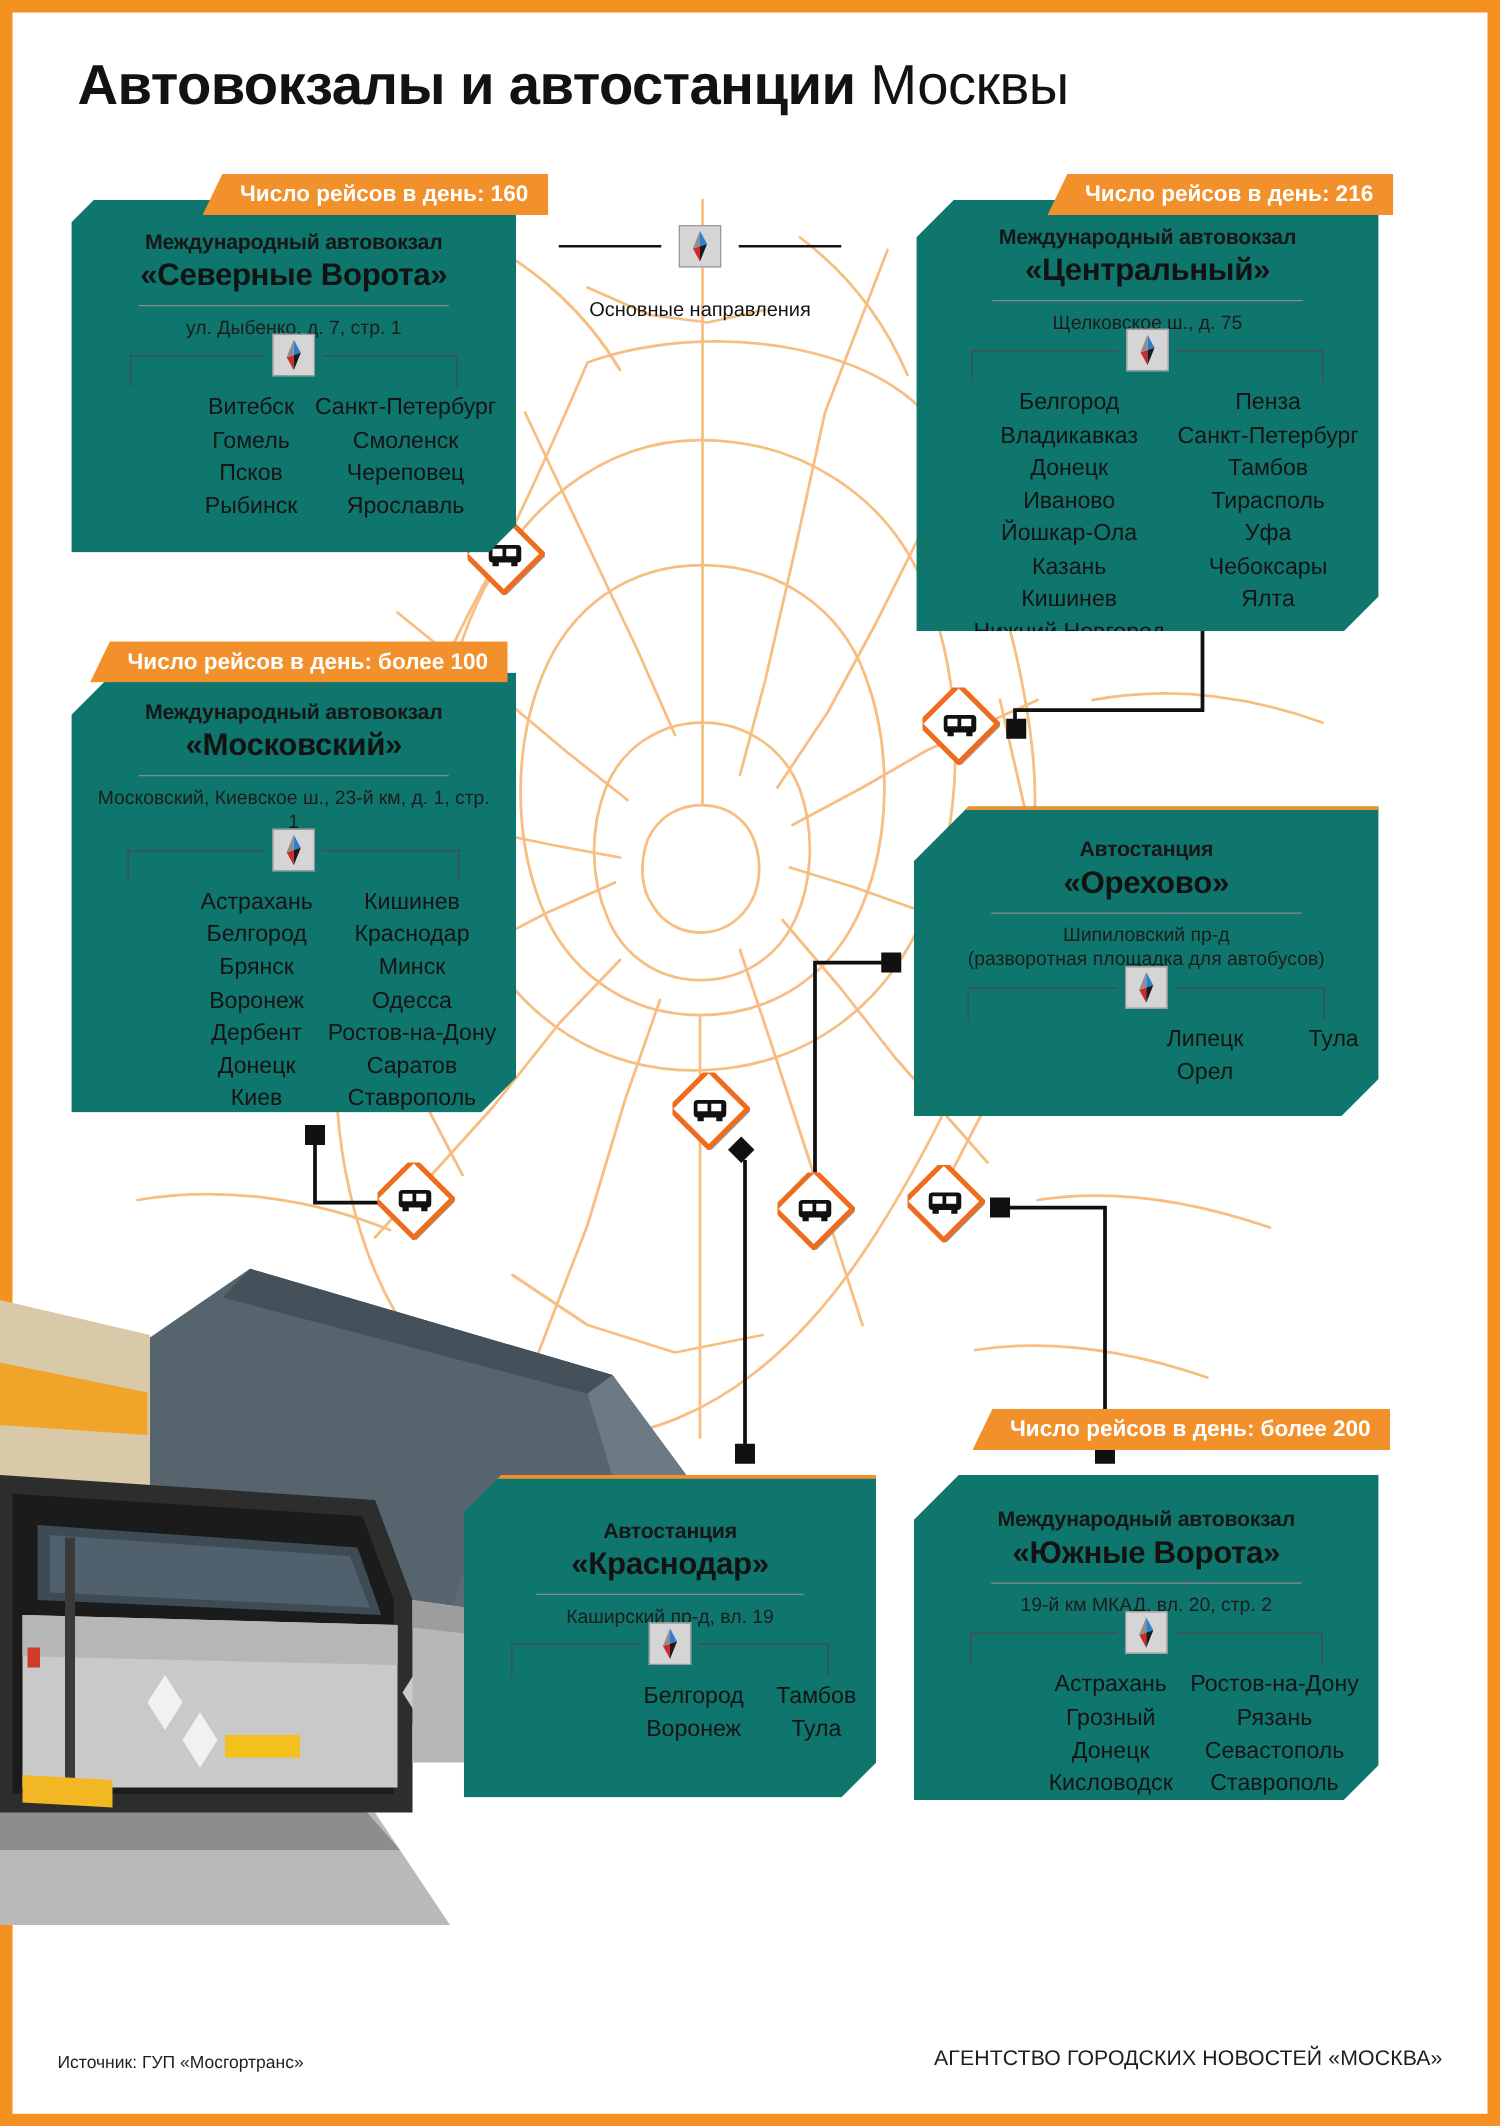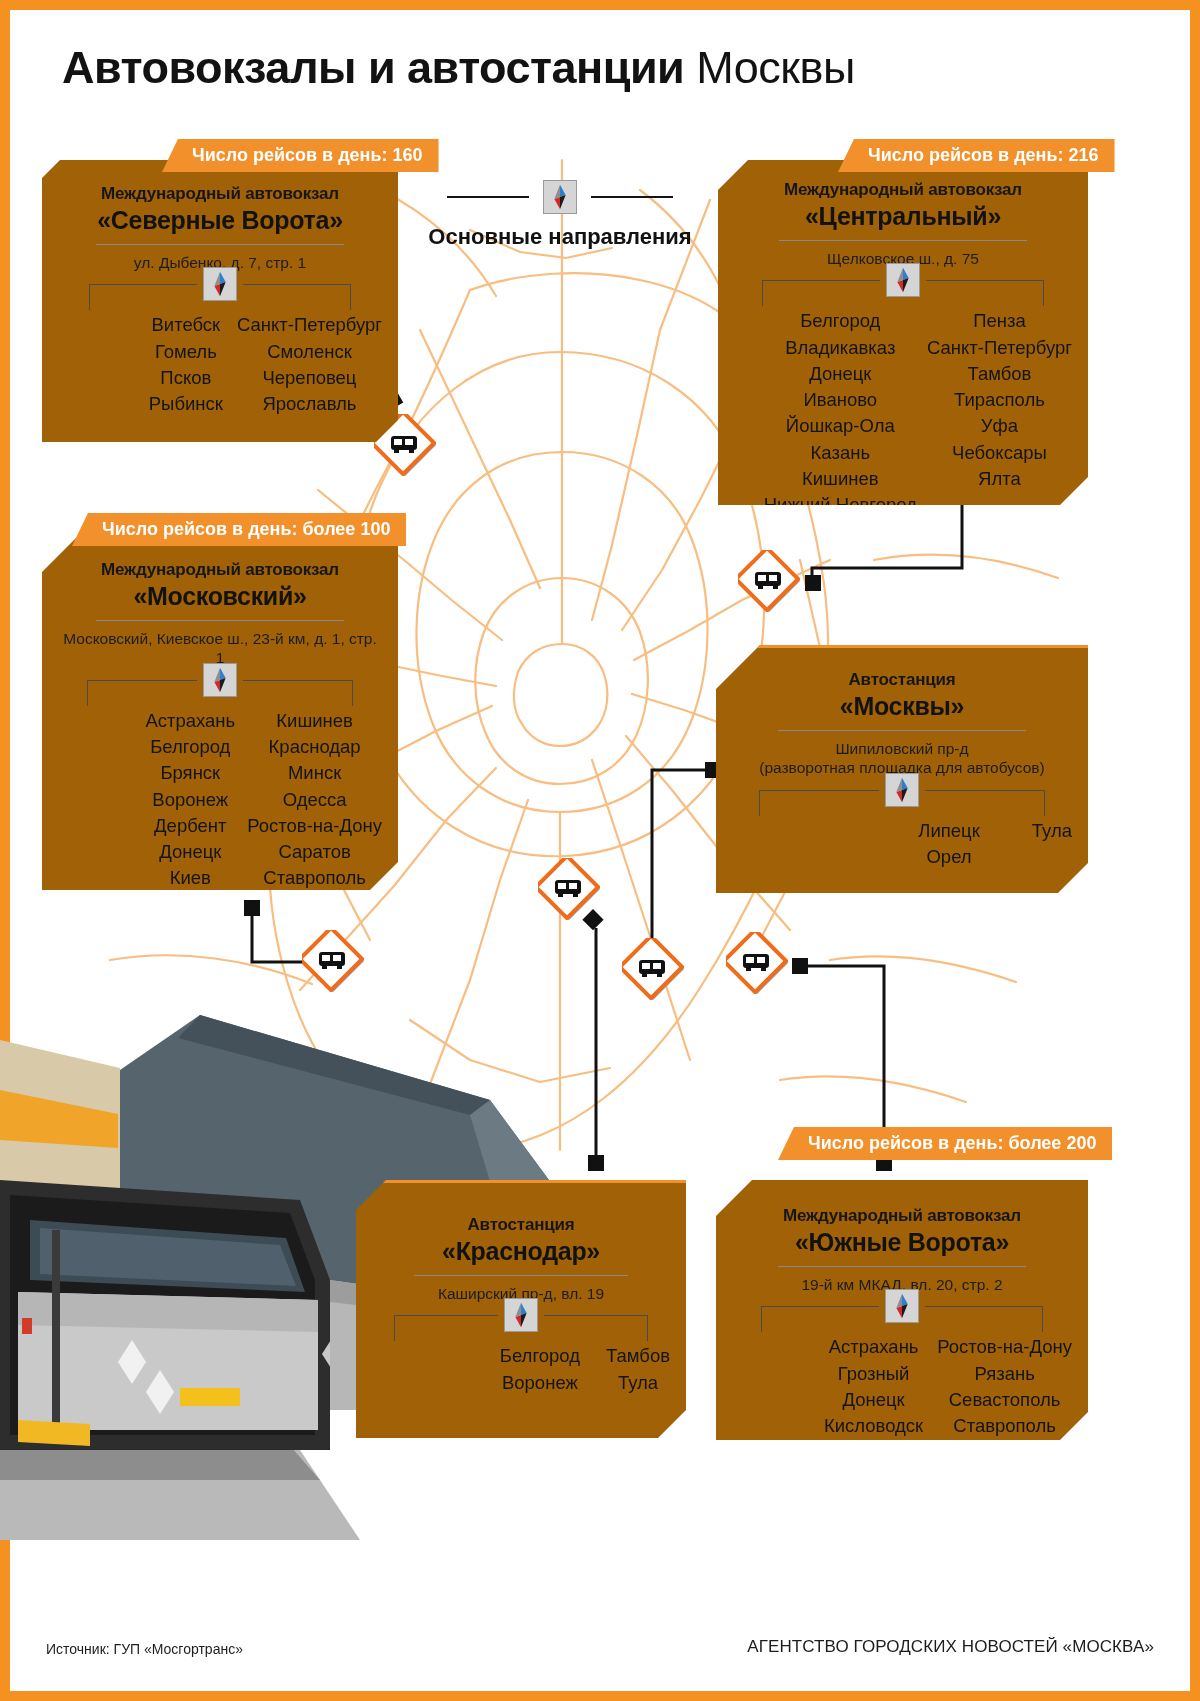--- a/index.html
+++ b/index.html
@@ -29,22 +29,23 @@
     position:absolute; left:62px; top:44px; z-index:6;
     font-size:45px; line-height:1.05; letter-spacing:-0.5px;
     color:#121212; white-space:nowrap;
   }
   .title .bold { font-weight:bold; }
   .title .light { font-weight:normal;text-align:right; }
 
   
   .card {
     position:absolute; z-index:5;
-    background:#a16207;
+    background:#0f766e;
     padding:0;
+    margin-left:15px;
   }
   .card-inner { position:relative; z-index:2; padding:14px 16px 16px; text-align:center; }
 
   .ribbon {
     position:absolute; z-index:7;
     background:#f2912c; color:#ffffff;
     font-weight:bold; font-size:18px;
     height:33px; line-height:33px;
     padding:0 16px 0 30px;
     white-space:nowrap;
@@ -75,21 +76,21 @@
   .dest-cols { display:flex; justify-content:flex-end; gap:18px; margin-top:6px; }
   .dest-col { font-size:18.5px; line-height:1.42; color:#141414; }
   .dest-col.rightcol { text-align:center; }
   .dest-col.leftcol { text-align:center; }
 
   
   .legend { position:absolute; z-index:6; text-align:center; }
   .legend .bar { display:flex; align-items:center; justify-content:center; }
   .legend .line { width:82px; height:2.5px; background:#141414; }
   .legend .gap { width:14px; }
-  .legend .lbl { font-size:22px; font-weight:bold; color:#121212; margin-top:10px; }
+  .legend .lbl { font-size:16px; font-weight:normal; color:#121212; margin-top:26px; }
 
   
   .bus-marker { position:absolute; z-index:4; width:62px; height:62px; }
 
   .footer-src {
     position:absolute; left:46px; bottom:44px; z-index:8;
     font-size:14px; color:#1d1d1d;
   }
   .footer-agency {
     position:absolute; right:46px; bottom:44px; z-index:8;
@@ -434,21 +435,21 @@
       </div>
     </div>
   </div>
   <div class="ribbon left-notch" style="left:72px;top:513px;">Число рейсов в день: более 100</div>
 
   <div class="card" style="left:716px;top:645px;width:372px;height:248px;
         clip-path: polygon(0 44px, 44px 0, 100% 0, 100% calc(100% - 30px), calc(100% - 30px) 100%, 0 100%);
         border-top:3px solid #f2912c;">
     <div class="card-inner" style="padding-top:22px;">
       <div class="card-kind">Автостанция</div>
-      <div class="card-name">«Москвы»</div>
+      <div class="card-name">«Орехово»</div>
       <div class="divider" style="width:248px;"></div>
       <div class="card-addr" style="white-space:pre-line;">Шипиловский пр-д
 (разворотная площадка для автобусов)</div>
       <div class="dest-wrap">
         <div class="bracket">
           <div class="seg l" style="max-width:120px;"></div>
           <div class="compass-slot">
             <div class="compass">
               <svg viewBox="0 0 34 34" width="32" height="32">
                 <polygon points="17,4 23,15 17,17" fill="#2f7fd0"></polygon>

